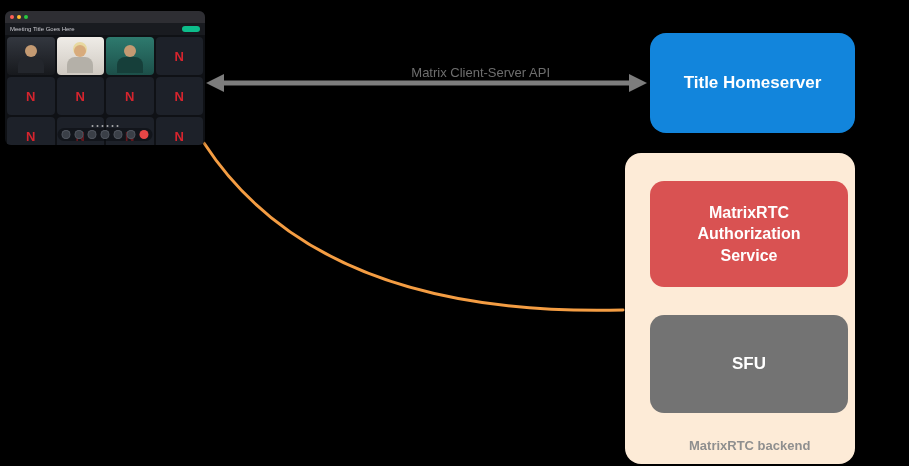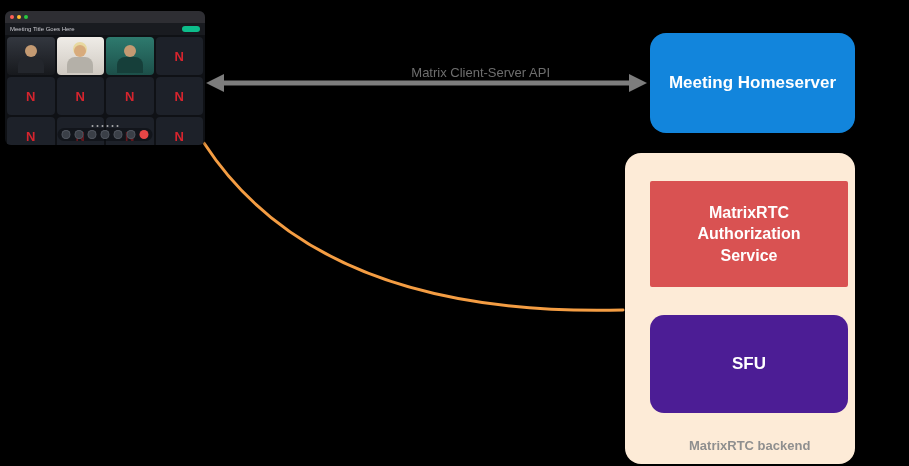--- a/index.html
+++ b/index.html
@@ -26,26 +26,26 @@
   #homeserver {
     left: 650px; top: 33px; width: 205px; height: 100px;
     background: #1285dc; border-radius: 16px; font-size: 17px;
   }
   #backend {
     left: 625px; top: 153px; width: 230px; height: 311px;
     background: #fdebd7; border-radius: 16px;
   }
   #auth-service {
     left: 650px; top: 181px; width: 198px; height: 106px;
-    background: #d95252; border-radius: 2px; font-size: 16px;
+    background: #d95252; border-radius: 14px; font-size: 16px;
     line-height: 1.35; padding: 0 20px; box-sizing: border-box;
   }
   #sfu {
     left: 650px; top: 315px; width: 198px; height: 98px;
-    background: #4c1d95; border-radius: 14px; font-size: 17px;
+    background: #737373; border-radius: 14px; font-size: 17px;
   }
   #backend-label {
     position: absolute; left: 641px; top: 438px;
     color: #8f8f8f; font-weight: bold; font-size: 13px; padding-left: 48px;
   }
   #arrow-label {
     position: absolute; left: 310px; top: 65px; width: 240px;
     text-align: right; color: #6e6e6e; font-size: 13px;
   }
 
@@ -128,21 +128,21 @@
     <line x1="222" y1="83" x2="631" y2="83" stroke="#7d7d7d" stroke-width="5"></line>
     <polygon points="206,83 224,74 224,92" fill="#7d7d7d"></polygon>
     <polygon points="647,83 629,74 629,92" fill="#7d7d7d"></polygon>
 
     <path d="M 204 143 Q 318 318 623 310" fill="none" stroke="#f49d43" stroke-width="3" stroke-linecap="round"></path>
   </svg>
 
   <div id="arrow-label">Matrix Client-Server API</div>
 
   <div class="box" id="homeserver">
-    <span>Meeting Homeserver</span>
+    <span>Title Homeserver</span>
   </div>
 
   <div class="box" id="backend"></div>
   <div class="box" id="auth-service">
     <span>MatrixRTC Authorization Service</span>
   </div>
   <div class="box" id="sfu">
     <span>SFU</span>
   </div>
   <div id="backend-label">MatrixRTC backend</div>

